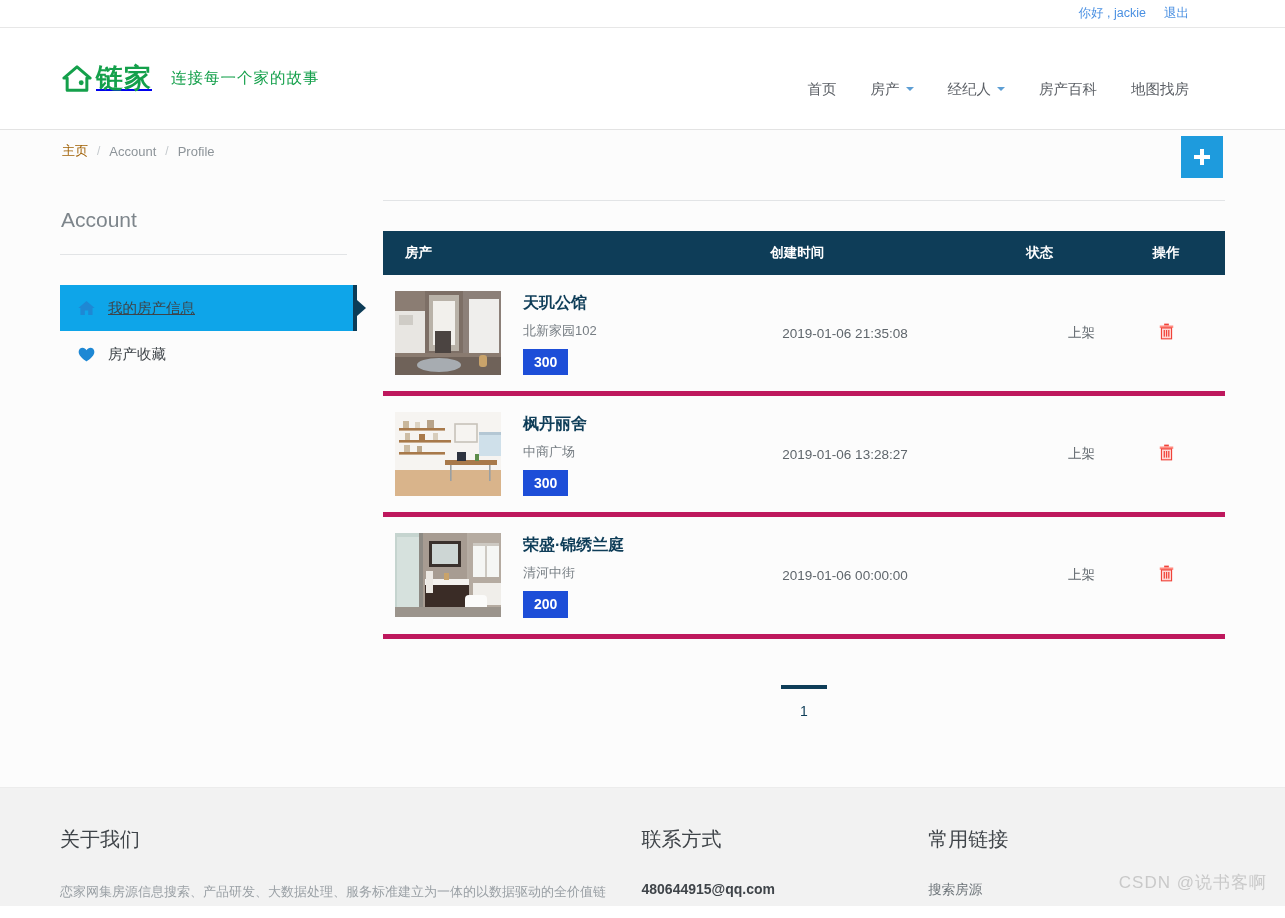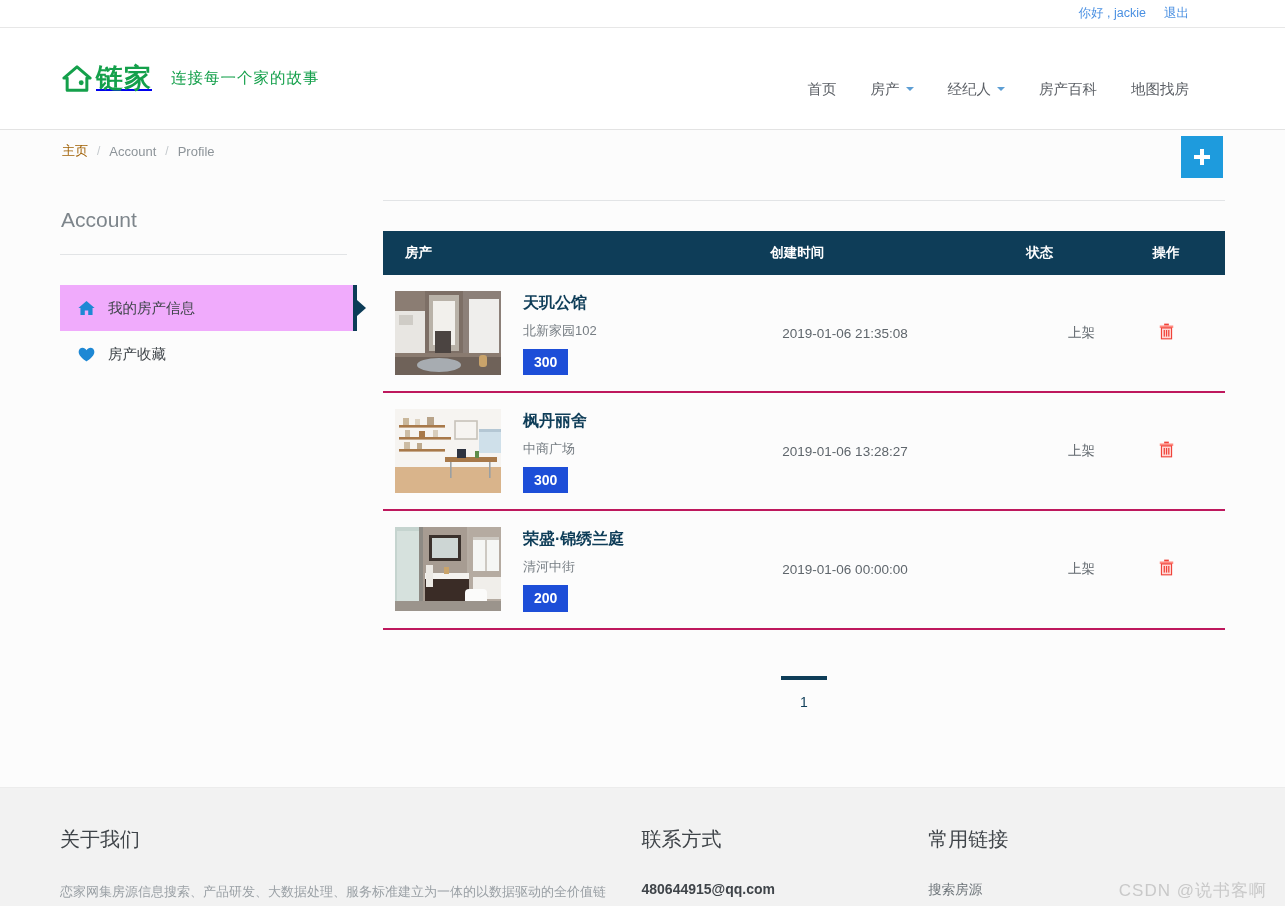--- a/index.html
+++ b/index.html
@@ -154,21 +154,21 @@
     display: flex;
     align-items: center;
     height: 46px;
     padding-left: 16px;
     text-decoration: none;
     color: #3e4449;
     font-size: 14.5px;
     margin-bottom: 0;
   }
   .side-item + .side-item { margin-top: 0; }
-  .side-item.active { background: #f0abfc; }
+  .side-item.active { background: #0ea5e9; text-decoration: underline; }
   .side-item .arrow {
     position: absolute;
     right: -2px;
     top: 0;
     height: 46px;
     width: 4px;
     background: #0c3c57;
   }
   .side-item .arrow::after {
     content: "";
@@ -207,21 +207,21 @@
     text-align: left;
     padding: 13px 0 13px 0;
     height: 38px;
   }
   .col-prop { width: 46%; padding-left: 22px !important; }
   .col-date { width: 24%; }
   .col-state { width: 16%; text-align: center !important; }
   .col-act   { width: 14%; text-align: center !important; font-family: Liberation Serif, serif; }
 
   table.grid tbody td {
-    border-bottom: 2px solid #be185d;
+    border-bottom: 5px solid #be185d;
     vertical-align: middle;
     font-size: 13.5px;
     color: #5f666c;
     padding: 16px 12px;
   }
   .prop-cell { display: flex; align-items: flex-start; }
   .thumb {
     width: 106px;
     height: 84px;
     flex: none;
@@ -309,21 +309,21 @@
     text-decoration: none;
   }
   .f-link {
     font-size: 13.5px;
     color: #6c7378;
     text-decoration: none;
   }
   .watermark {
     position: absolute;
     right: 18px;
-    bottom: 4px;
+    bottom: 12px;
     color: #c9c9c9;
     font-size: 17px;
     letter-spacing: 1px;
     white-space: nowrap;
   }
 </style>
 </head>
 <body>
 
 <div class="topbar">

